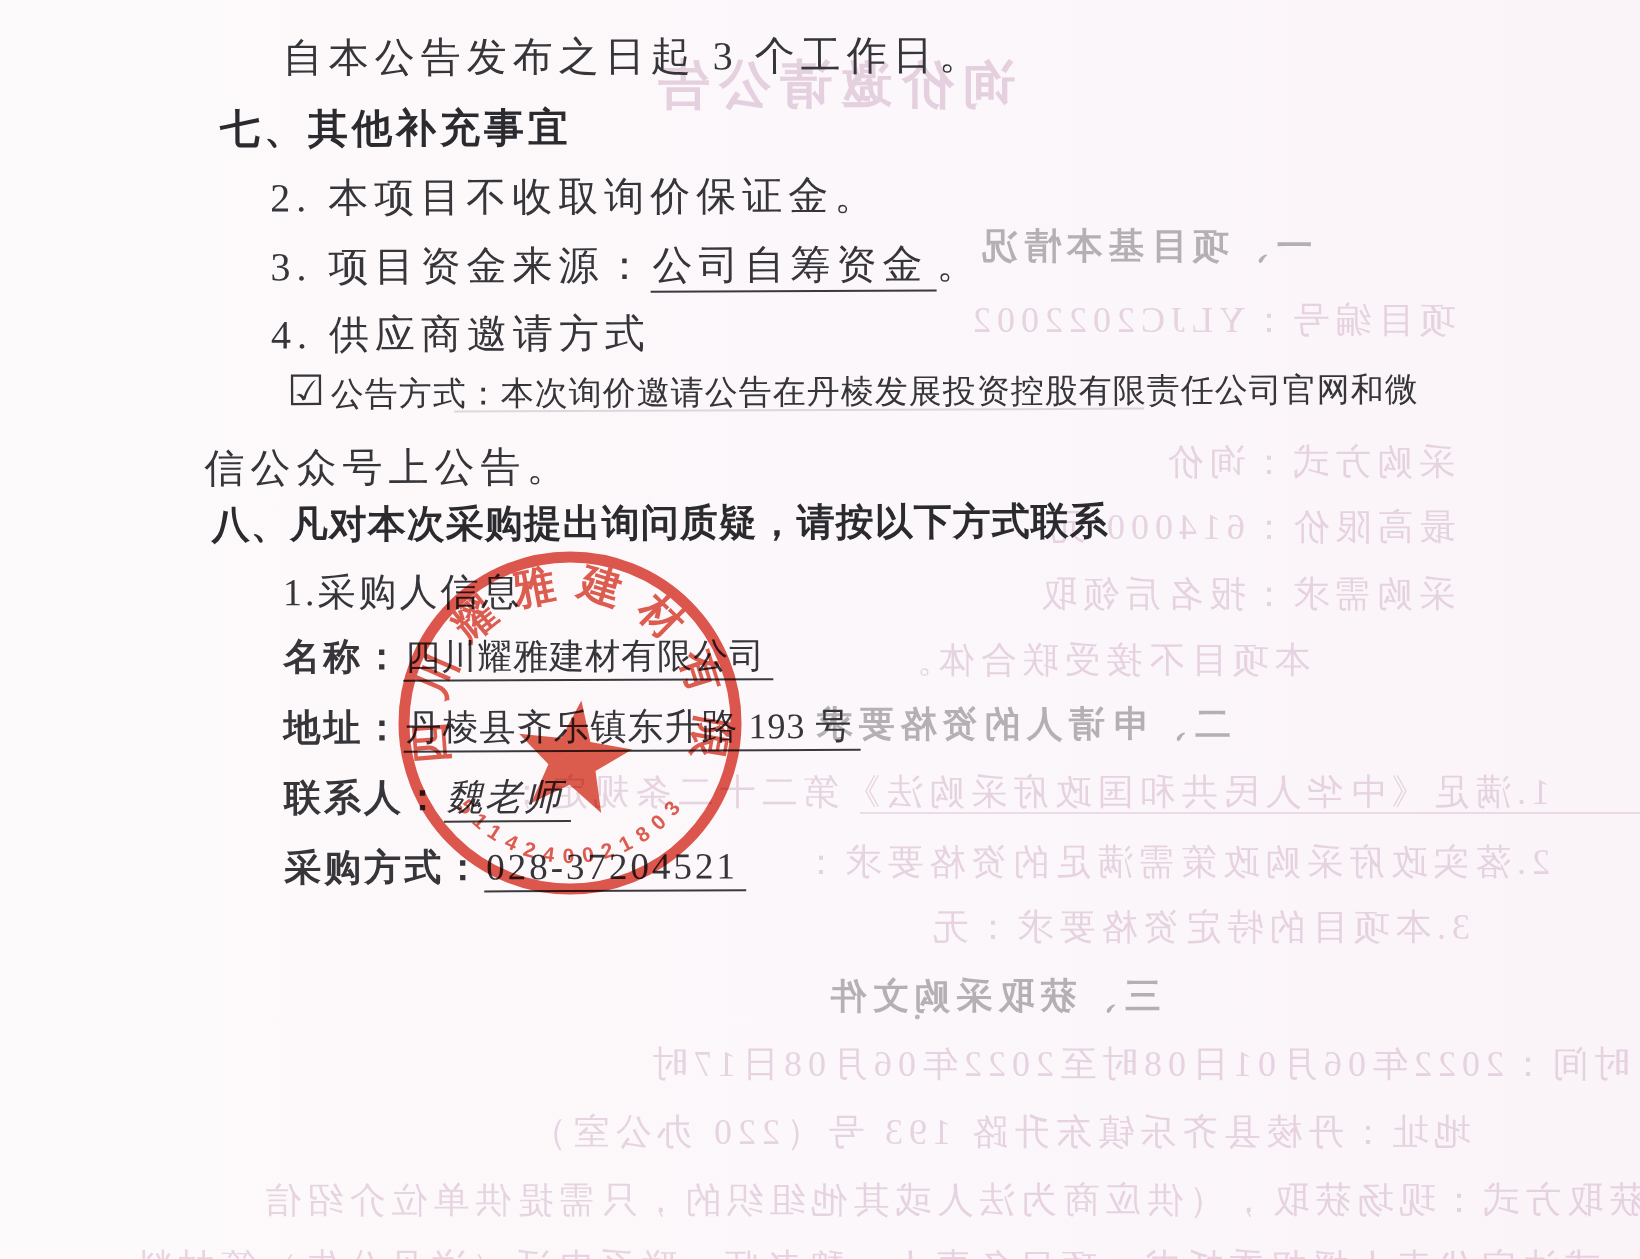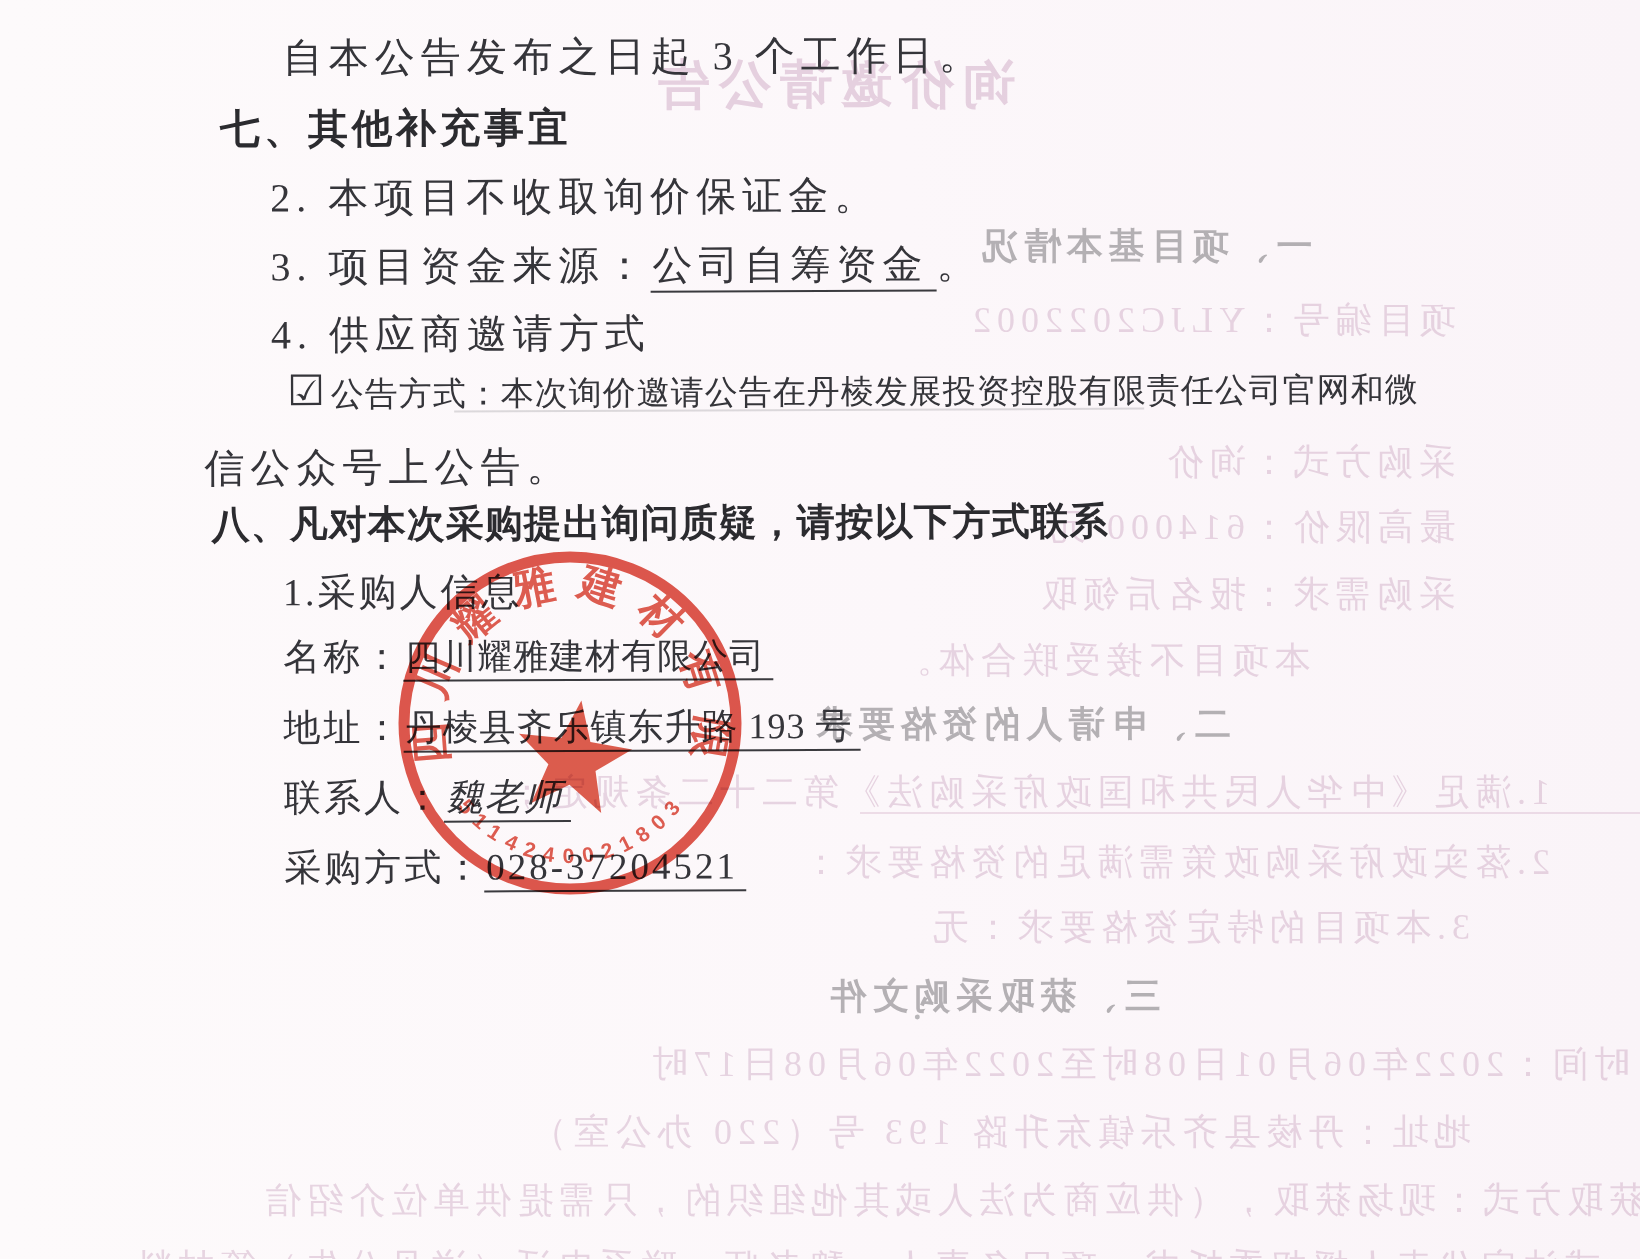--- a/index.html
+++ b/index.html
@@ -15,21 +15,21 @@
   .ghost.hd{font-weight:bold;font-family:"Liberation Sans",sans-serif;opacity:.34;}
   .ghost-title{position:absolute;left:648px;top:50px;font-size:52px;font-weight:bold;
          letter-spacing:9px;color:#cda6c2;opacity:.48;transform:scaleX(-1);
          filter:blur(.7px);font-family:"Liberation Sans",sans-serif;white-space:nowrap;}
   .ghost-rule{position:absolute;height:2px;background:rgba(190,140,175,.25);}
   
   .doc{position:absolute;inset:0;transform:rotate(-0.25deg);transform-origin:50% 48%;}
   .t{position:absolute;white-space:nowrap;color:#35353a;font-size:40px;letter-spacing:6px;}
   .hd{font-family:"Liberation Sans",sans-serif;font-weight:bold;color:#2b2b2f;}
   .u{border-bottom:2px solid #3a3a3e;padding:0 8px 3px 2px;}
-  .lbl{font-family:"Liberation Sans",sans-serif;font-weight:normal;letter-spacing:3px;}
+  .lbl{font-family:"Liberation Sans",sans-serif;font-weight:bold;letter-spacing:3px;}
   .chk{font-family:"DejaVu Sans",sans-serif;font-size:42px;letter-spacing:2px;margin-right:4px;}
   .faint-rule{position:absolute;height:2px;background:rgba(70,70,75,.18);}
   .speck{position:absolute;width:5px;height:5px;border-radius:50%;background:#8a8a8e;opacity:.6;}
   
   .stamp{position:absolute;left:394px;top:547px;width:356px;height:356px;
          mix-blend-mode:multiply;opacity:.9;filter:blur(.4px);}
   .stamp text{font-family:"Liberation Sans",sans-serif;font-weight:bold;}
 </style>
 </head>
 <body>

